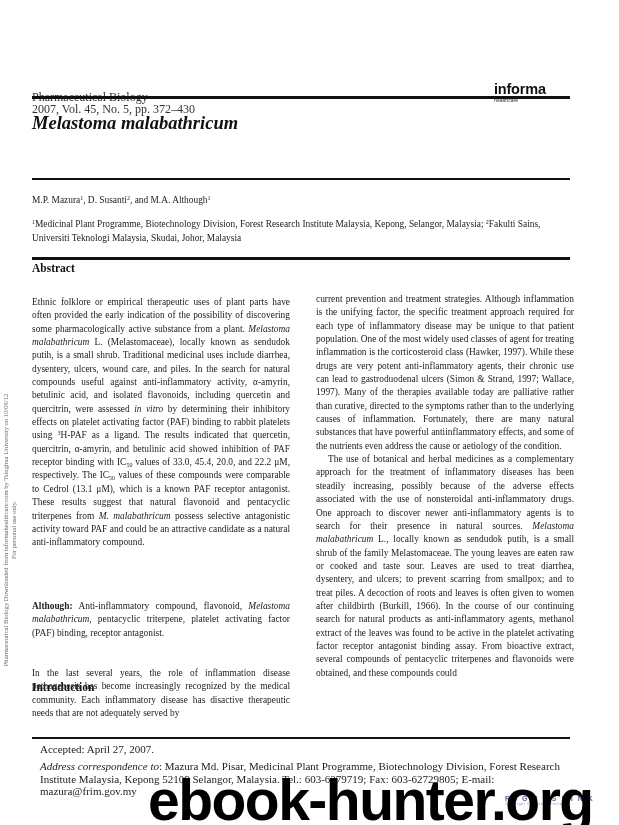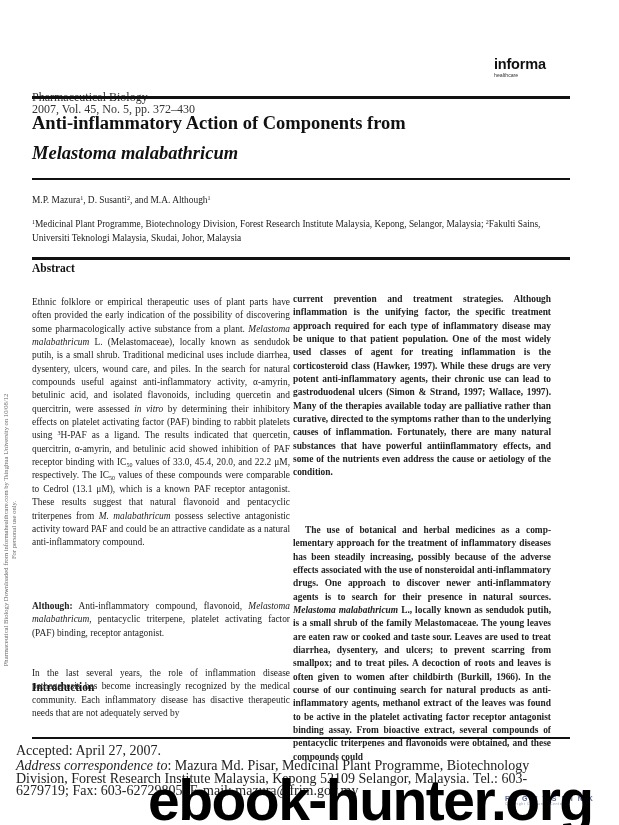--- a/index.html
+++ b/index.html
@@ -4,48 +4,48 @@
 <style>
   html, body { margin: 0; padding: 0; }
   body {
     width: 619px; height: 825px; overflow: hidden; background: #ffffff;
     position: relative; color: #1a1a1a;
     font-family: "Liberation Serif", "DejaVu Serif", serif;
   }
   .abs { position: absolute; }
   .journal { left: 32px; top: 63px; font-size: 12px; line-height: 12px; color: #333; margin-top: 28px; }
   .logo { left: 494px; top: 56px; text-align: left; }
-  .logo .brand { font-family: "Liberation Sans", "DejaVu Sans", sans-serif; font-weight: bold; font-size: 14.5px; letter-spacing: -0.2px; color: #111; line-height: 16px; }
+  .logo .brand { font-family: "Liberation Sans", "DejaVu Sans", sans-serif; font-weight: bold; font-size: 14.5px; letter-spacing: -0.2px; color: #111; line-height: 16px; margin-top: 25px; }
   .logo .sub { font-family: "Liberation Sans", "DejaVu Sans", sans-serif; font-size: 5.2px; color: #333; line-height: 7px; }
   .rule { left: 32px; width: 538px; background: #111; }
   .rule-top { top: 96px; height: 2.5px; }
   .rule-title { top: 178px; height: 1.5px; }
   .rule-aff { top: 257px; height: 2.5px; }
   .rule-foot { top: 737px; height: 2px; }
   .title { left: 32px; top: 108px; font-size: 18.5px; font-weight: bold; line-height: 30px; color: #111; }
   .title .l2 { font-style: italic; }
   .authors { left: 32px; top: 195px; font-size: 9.4px; color: #222; }
   .affil { left: 32px; top: 218px; width: 540px; font-size: 9.4px; line-height: 13.5px; color: #222; }
   sup { font-size: 6px; vertical-align: 3.5px; line-height: 0; }
   sub { font-size: 6px; vertical-align: -1.5px; line-height: 0; }
   .h2 { font-size: 11.5px; font-weight: bold; color: #111; }
   .para {
     font-size: 9.4px; line-height: 13.35px; text-align: justify; color: #222;
     hyphens: manual;
   }
   .col-left { left: 32px; width: 258px; }
-  .col-right { left: 293px; width: 258px; font-weight: bold; }
+  .col-right { left: 316px; width: 258px; }
   .abstract-h { left: 32px; top: 262px; }
   .abstract-p { top: 296px; }
   .keywords { top: 600px; }
   .intro-h { top: 645px; left: 32px; margin-top: 36px; }
   .intro-p { top: 667px; }
   .right-p1 { top: 293px; }
-  .indent { text-indent: 12px; margin-top: 44px; }
-  .foot { left: 16px; font-size: 14px; color: #222; }
+  .indent { text-indent: 12px; }
+  .foot { left: 40px; font-size: 11px; color: #222; }
   .accepted { top: 743px; }
   .address { top: 760px; width: 545px; line-height: 12.5px; }
   .doi { top: 790px; left: 150px; width: 330px; font-size: 8px; color: #555; text-align: right; margin-top: 46px; }
   .sidestamp {
     left: -1px; top: 330px; width: 22px; height: 400px;
   }
   .sidestamp .inner {
     position: absolute; left: 50%; top: 50%;
     transform: translate(-50%, -50%) rotate(-90deg);
     white-space: nowrap; font-size: 6.6px; line-height: 8px; color: #666; text-align: center;
@@ -72,21 +72,20 @@
   <div>Pharmaceutical Biology</div>
   <div>2007, Vol. 45, No. 5, pp. 372–430</div>
 </div>
 <div class="abs logo">
   <div class="brand">informa</div>
   <div class="sub">healthcare</div>
 </div>
 <div class="abs rule rule-top"></div>
 
 <div class="abs title">
-  <div>Anti-inflammatory Action of Components from</div>
   <div class="l2">Melastoma malabathricum</div>
 </div>
 <div class="abs rule rule-title"></div>
 
 <div class="abs authors">
   <span>M.P. Mazura</span><sup>1</sup><span>, </span><span>D. Susanti</span><sup>2</sup><span>, and </span><span>M.A. Although</span><sup>1</sup>
 </div>
 
 <div class="abs affil">
   <sup>1</sup><span>Medicinal Plant Programme, Biotechnology Division, Forest Research Institute Malaysia, Kepong, Selangor, Malaysia; </span><sup>2</sup><span>Fakulti Sains, Universiti Teknologi Malaysia, Skudai, Johor, Malaysia</span>

